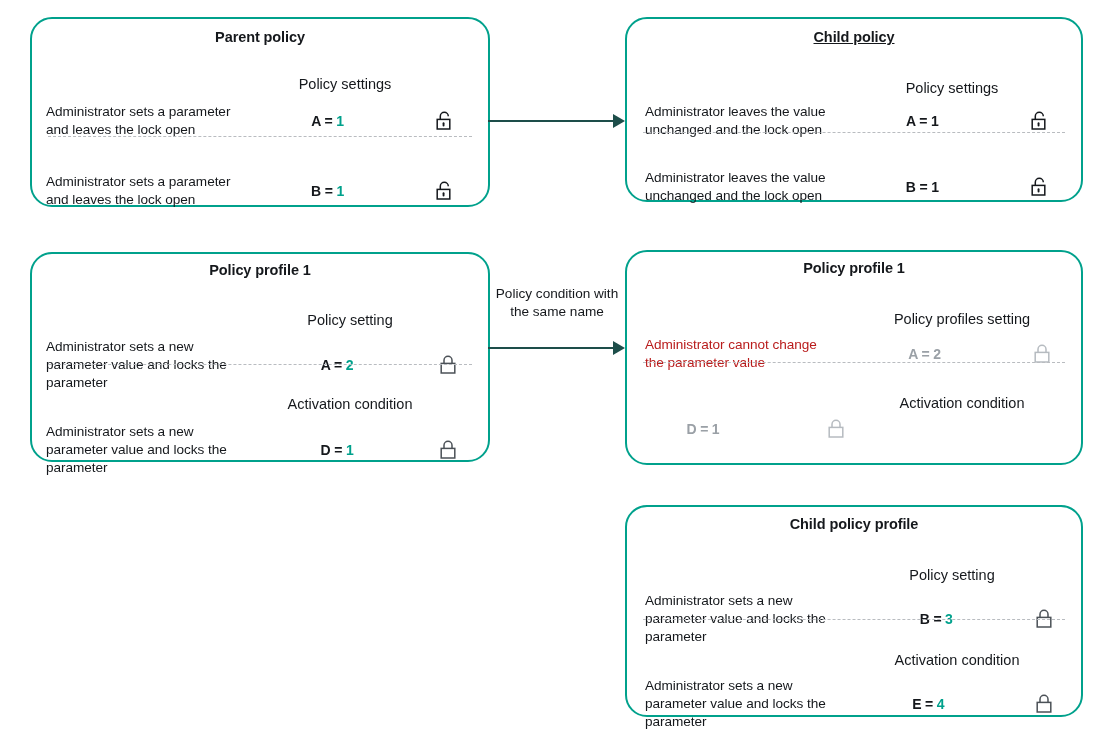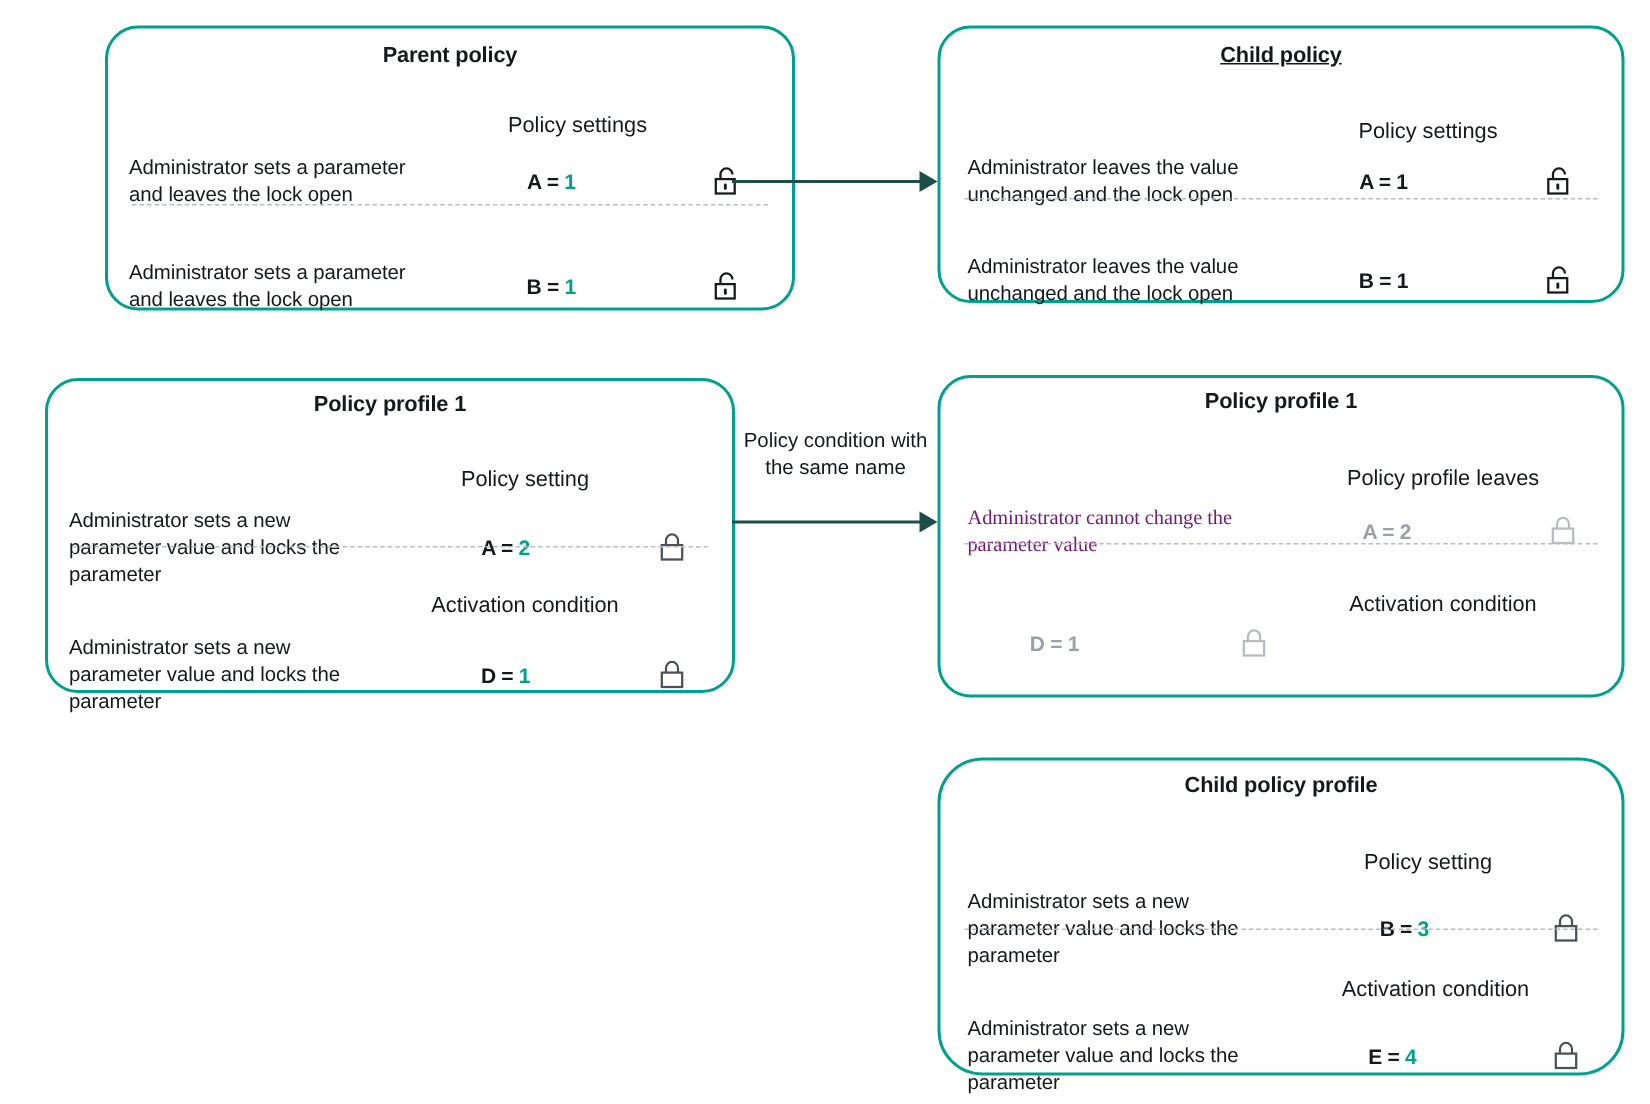--- a/index.html
+++ b/index.html
@@ -53,21 +53,21 @@
     display: flex;
     align-items: center;
     gap: 44px;
   }
   .row-desc {
     font-size: 13.6px;
     line-height: 1.32;
     color: #15181c;
     letter-spacing: -0.05px;
   }
-  .row-desc.dim { color: #701a75; font-family: Liberation Serif, serif; }
+  .row-desc.dim { color: #b91c1c; }
 
   .row-value {
     font-size: 14px;
     font-weight: bold;
     color: #15181c;
     text-align: center;
     white-space: nowrap;
     letter-spacing: -0.2px;
   }
   .row-value .vnum { color: #00a18c; }
@@ -97,21 +97,21 @@
     position: absolute;
     text-align: center;
     font-size: 13.6px;
     line-height: 1.32;
     color: #15181c;
   }
 </style>
 </head>
 <body>
 
-<div class="card" style="left:30px; top:17px; width:460px; height:190px;margin-left:40px;">
+<div class="card" style="left:30px; top:17px; width:460px; height:190px;">
   <div class="card-title" style="margin-top:10px;">Parent policy</div>
 
   <div class="group">
     <div class="col-head" style="position:absolute; left:228px; top:31px; width:170px;">Policy settings</div>
 
     <div class="row" style="position:absolute; left:14px; top:58px; width:428px;">
       <div class="row-desc" style="width:244px;">Administrator sets a parameter and leaves the lock open</div>
       <div class="row-value" style="width:110px;">
         <span>A</span>
         <span>=</span>
@@ -233,21 +233,21 @@
         </svg>
       </div>
     </div>
   </div>
 </div>
 
 <div class="card" style="left:625px; top:250px; width:458px; height:215px;">
   <div class="card-title" style="margin-top:8px;">Policy profile 1</div>
 
   <div class="group">
-    <div class="col-head" style="position:absolute; left:240px; top:35px; width:190px;">Policy profile leaves</div>
+    <div class="col-head" style="position:absolute; left:240px; top:35px; width:190px;">Policy profiles setting</div>
 
     <div class="row" style="position:absolute; left:18px; top:60px; width:424px;">
       <div class="row-desc dim" style="width:228px;">Administrator cannot change the parameter value</div>
       <div class="row-value dim" style="width:116px;">
         <span>A</span>
         <span>=</span>
         <span class="vnum">2</span>
       </div>
       <div class="row-lock" style="width:64px;">
         <svg class="lock-svg" width="20" height="22" viewBox="0 0 20 22" aria-hidden="true">
@@ -272,21 +272,21 @@
       <div class="row-lock" style="width:64px;">
         <svg class="lock-svg" width="20" height="22" viewBox="0 0 20 22" aria-hidden="true">
           <path d="M5.0 9.4 V6.3 a4 4 0 0 1 8 0 V9.4" fill="none" stroke="#b6bbc0" stroke-width="1.5"></path>
           <rect x="2.2" y="9.4" width="13.6" height="9.6" fill="none" stroke="#b6bbc0" stroke-width="1.5"></rect>
         </svg>
       </div>
     </div>
   </div>
 </div>
 
-<div class="card" style="left:625px; top:505px; width:458px; height:212px;border-radius:30px;">
+<div class="card" style="left:625px; top:505px; width:458px; height:212px;">
   <div class="card-title" style="margin-top:9px;">Child policy profile</div>
 
   <div class="group">
     <div class="col-head" style="position:absolute; left:235px; top:35px; width:180px;">Policy setting</div>
 
     <div class="row" style="position:absolute; left:18px; top:60px; width:424px;">
       <div class="row-desc" style="width:258px;">Administrator sets a new parameter  value and locks the parameter</div>
       <div class="row-value" style="width:102px;">
         <span>B</span>
         <span>=</span>

